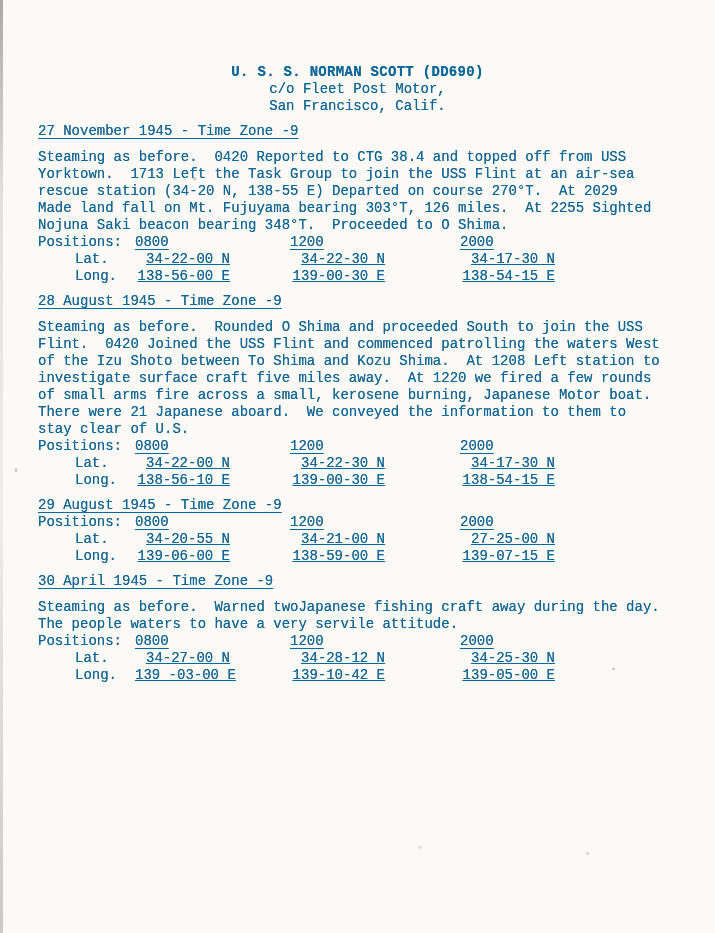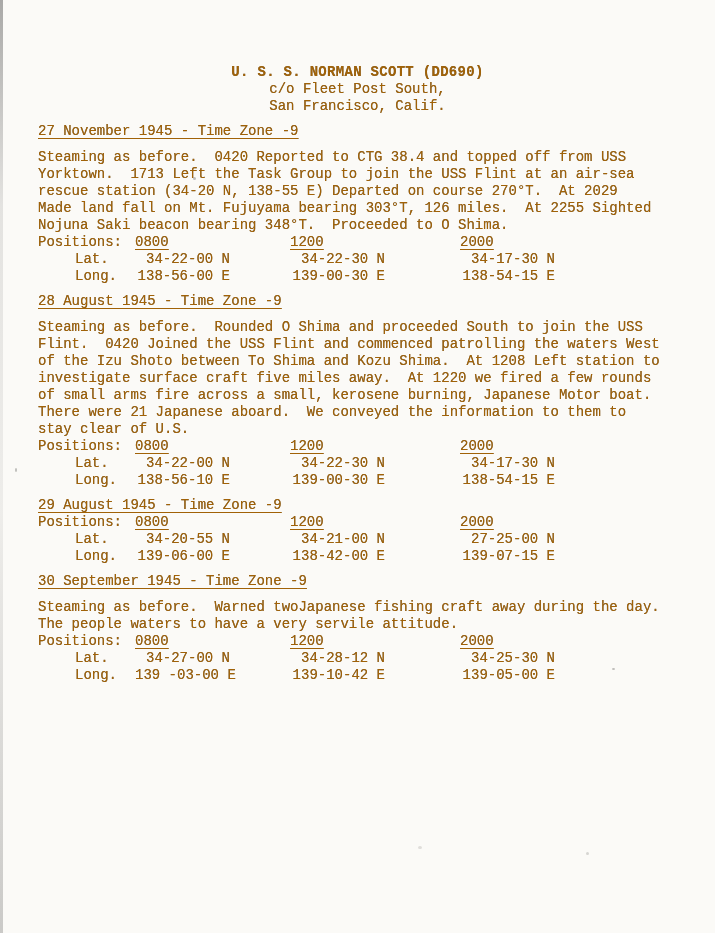--- a/index.html
+++ b/index.html
@@ -6,21 +6,21 @@
   .page{
     position:relative;
     width:715px;
     height:933px;
     margin:0 auto;
     background:#fbfaf7;
     overflow:hidden;
     font-family:"Liberation Mono","DejaVu Sans Mono",monospace;
     font-size:14px;
     line-height:17px;
-    color:#a16207;
+    color:#0369a1;
     text-shadow:0 0 0.5px rgba(45,42,38,0.65);
     box-sizing:border-box;
     padding:64px 30px 0 38px;
   }
   .edge-shade{
     position:absolute;left:0;top:0;width:3px;height:100%;
     background:linear-gradient(to bottom,
       rgba(70,70,70,0.45) 0%,rgba(120,120,120,0.18) 22%,
       rgba(120,120,120,0.10) 55%,rgba(90,90,90,0.30) 100%);
     pointer-events:none;
@@ -43,32 +43,32 @@
   .col-label{grid-column:1;}
   .col-a{grid-column:2;}
   .col-b{grid-column:4;}
   .col-c{grid-column:6;}
   .thead{}
   .thead span{
     text-decoration:underline;
     text-underline-offset:3px;
     text-decoration-thickness:1.4px;
   }
-  .num{text-align:right;white-space:pre;}
+  .num{text-align:right;white-space:pre;text-decoration:underline;}
   .sublabel{padding-left:37px;}
 </style>
 </head>
 <body>
 
 <div class="page">
   <div class="edge-shade"></div>
 
   <div class="letterhead">
     <div class="lh1">U. S. S. NORMAN SCOTT (DD690)</div>
-    <div>c/o Fleet Post South,</div>
+    <div>c/o Fleet Post Motor,</div>
     <div>San Francisco, Calif.</div>
   </div>
 
   <div class="entry">
     <div class="dateheading"><span>27 November 1945 - Time Zone -9</span></div>
     <div class="entrybody">Steaming as before.  0420 Reported to CTG 38.4 and topped off from USS
 Yorktown.  1713 Left the Task Group to join the USS Flint at an air-sea
 rescue station (34-20 N, 138-55 E) Departed on course 270°T.  At 2029
 Made land fall on Mt. Fujuyama bearing 303°T, 126 miles.  At 2255 Sighted
 Nojuna Saki beacon bearing 348°T.  Proceeded to O Shima.</div>
@@ -119,27 +119,27 @@
       <div class="col-label">Positions:</div>
       <div class="col-a thead"><span>0800</span></div>
       <div class="col-b thead"><span>1200</span></div>
       <div class="col-c thead"><span>2000</span></div>
       <div class="col-label sublabel">Lat.</div>
       <div class="col-a num">34-20-55 N</div>
       <div class="col-b num">34-21-00 N</div>
       <div class="col-c num">27-25-00 N</div>
       <div class="col-label sublabel">Long.</div>
       <div class="col-a num">139-06-00 E</div>
-      <div class="col-b num">138-42-00 E</div>
+      <div class="col-b num">138-59-00 E</div>
       <div class="col-c num">139-07-15 E</div>
     </div>
   </div>
 
   <div class="entry">
-    <div class="dateheading"><span>30 September 1945 - Time Zone -9</span></div>
+    <div class="dateheading"><span>30 April 1945 - Time Zone -9</span></div>
     <div class="entrybody">Steaming as before.  Warned twoJapanese fishing craft away during the day.
 The people waters to have a very servile attitude.</div>
     <div class="ptable">
       <div class="col-label">Positions:</div>
       <div class="col-a thead"><span>0800</span></div>
       <div class="col-b thead"><span>1200</span></div>
       <div class="col-c thead"><span>2000</span></div>
       <div class="col-label sublabel">Lat.</div>
       <div class="col-a num">34-27-00 N</div>
       <div class="col-b num">34-28-12 N</div>

